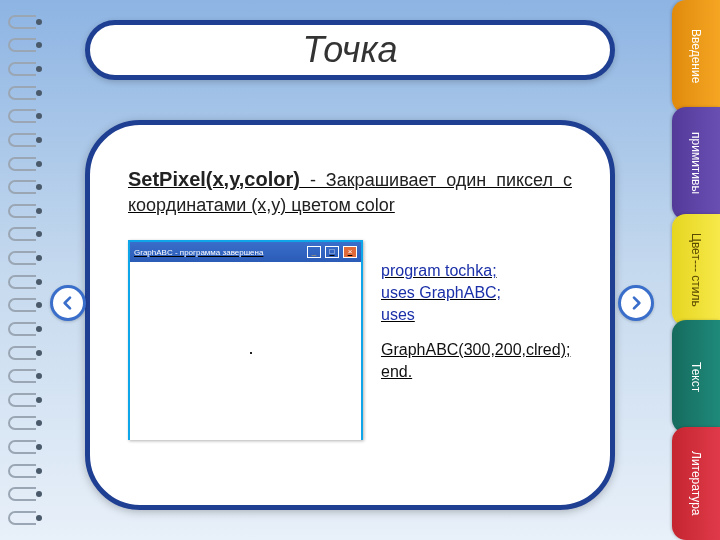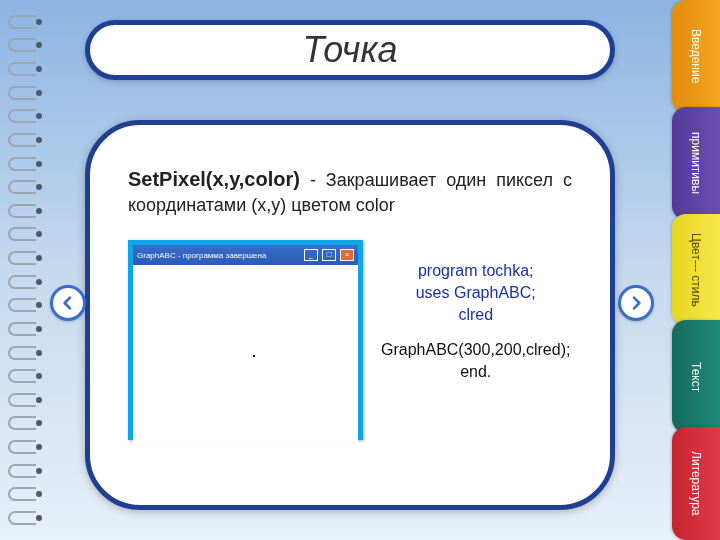--- a/index.html
+++ b/index.html
@@ -29,38 +29,39 @@
     background: #fff; border: 5px solid #1f3f93; border-radius: 30px;
     display: flex; align-items: center; justify-content: center;
     box-shadow: 0 2px 6px rgba(0,0,0,0.2);
   }
   .title-pill span { font-size: 36px; font-style: italic; color: #333; }
   .content-card {
     position: absolute; left: 85px; top: 120px; width: 530px; height: 390px;
     background: #fff; border: 5px solid #1f3f93; border-radius: 55px;
     box-shadow: 0 2px 8px rgba(0,0,0,0.25);
     padding: 40px 38px 30px 38px;
+    text-decoration: underline;
   }
   .desc { font-size: 18px; color: #222; line-height: 1.4; text-align: justify; }
   .desc .fn { font-weight: bold; font-size: 20px; }
   .lower { display: flex; margin-top: 22px; gap: 18px; }
   .screenshot {
-    width: 235px; height: 200px; border: 5px solid #0ea5e9; background: #fff;
+    width: 235px; height: 200px; border: 2px solid #0ea5e9; background: #fff;
     box-shadow: 1px 1px 3px rgba(0,0,0,0.3);
   }
   .sshot-titlebar {
     height: 20px; background: linear-gradient(to bottom,#3a6ecb,#2a5bb7);
     display: flex; align-items: center; padding: 0 4px; gap: 4px;
   }
   .sshot-titlebar .t { color: #fff; font-size: 8px; flex: 1; white-space: nowrap; overflow: hidden; }
   .sshot-titlebar .wbtn { width: 14px; height: 12px; border: 1px solid #fff; font-size: 8px; color:#fff; text-align:center; line-height:10px; }
   .sshot-titlebar .wbtn.close { background: #e06a3a; }
   .sshot-body { position: relative; height: 178px; background: #fff; }
   .pixel-dot { position: absolute; left: 120px; top: 90px; width: 2px; height: 2px; background: #222; }
-  .code { font-family: "Comic Sans MS", cursive, sans-serif; font-size: 16px; line-height: 1.35; color: #111; padding-top: 20px; text-align: center; }
+  .code { font-family: "Comic Sans MS", cursive, sans-serif; font-size: 16px; line-height: 1.35; color: #111; padding-top: 20px; }
   .code .kw { color: #1a2fa8; }
   .nav-arrow {
     position: absolute; top: 285px; width: 36px; height: 36px;
     border: 3px solid #3a6ecb; border-radius: 50%; background: #fff;
     display: flex; align-items: center; justify-content: center;
     cursor: pointer; box-shadow: 0 1px 3px rgba(0,0,0,0.2);
   }
   .nav-arrow.left { left: 50px; }
   .nav-arrow.right { left: 618px; }
   .nav-arrow svg { width: 16px; height: 16px; }
@@ -126,21 +127,21 @@
         <span class="wbtn">□</span>
         <span class="wbtn close">×</span>
       </div>
       <div class="sshot-body">
         <div class="pixel-dot"></div>
       </div>
     </div>
     <div class="code">
       <div class="kw">program tochka;</div>
       <div class="kw">uses GraphABC;</div>
-      <div class="kw">clred</div>
+      <div class="kw">uses</div>
       <div style="height:14px"></div>
       <div>GraphABC(300,200,clred);</div>
       <div>end.</div>
     </div>
   </div>
 </div>
 
 <div class="nav-arrow left">
   <svg viewBox="0 0 24 24">
       <path d="M15 4 L7 12 L15 20" fill="none" stroke="#3a6ecb" stroke-width="4" stroke-linecap="round" stroke-linejoin="round"></path>

